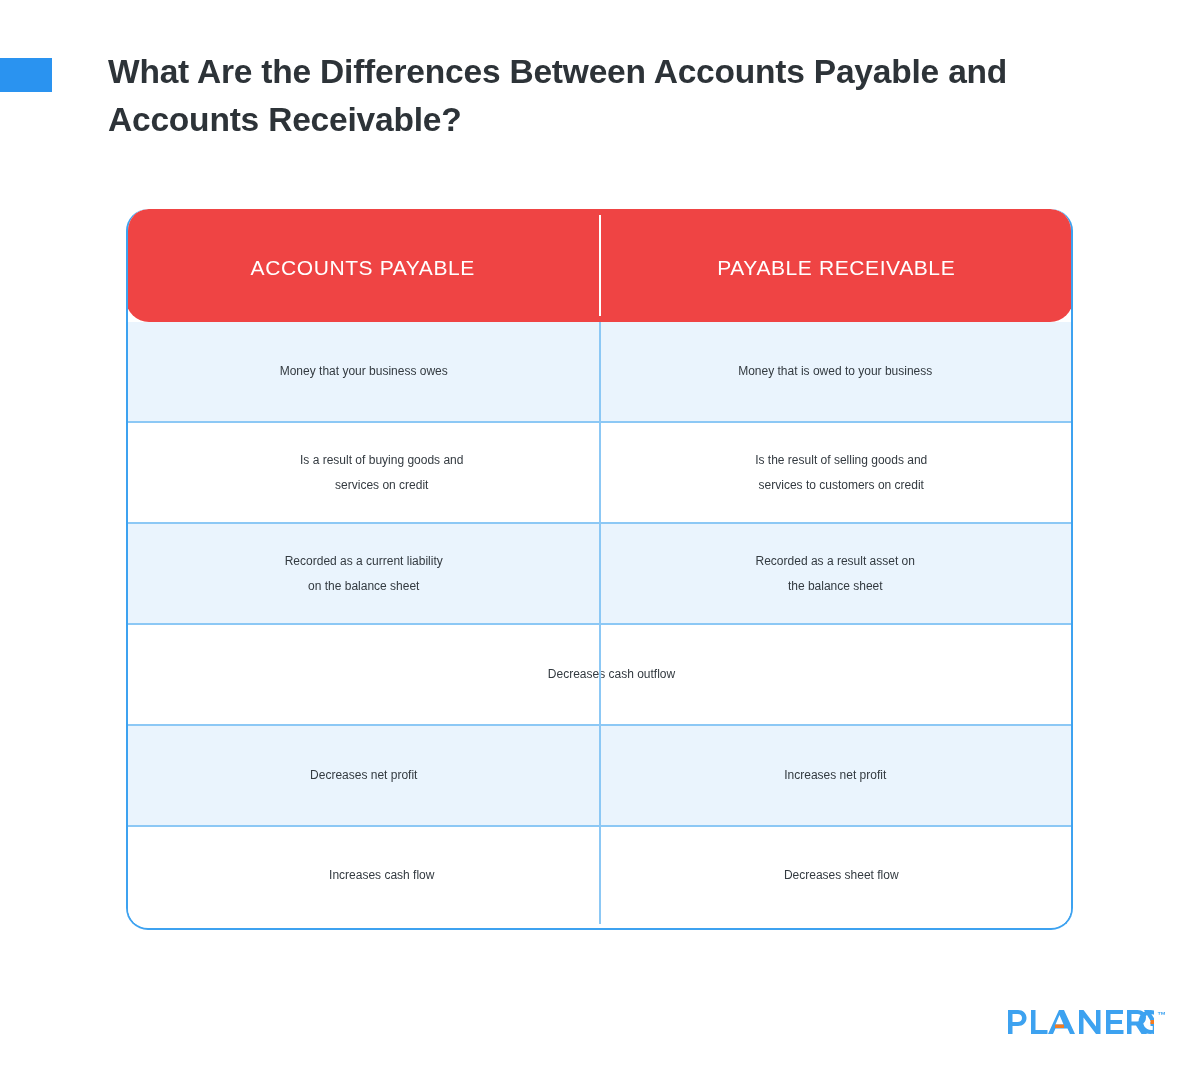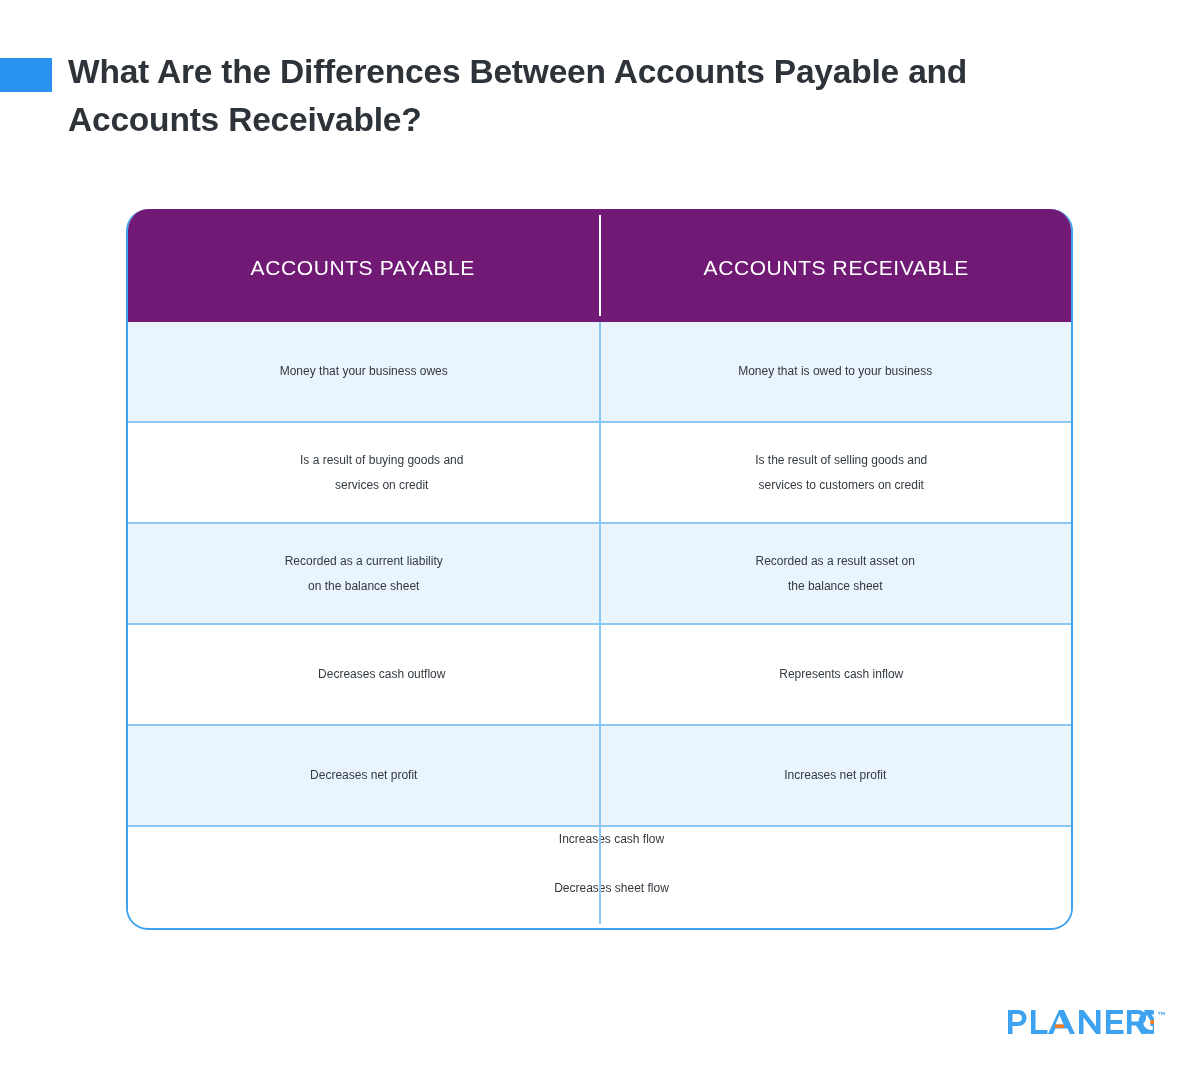--- a/index.html
+++ b/index.html
@@ -30,21 +30,21 @@
   .accent-square {
     position: absolute;
     left: 0;
     top: 10px;
     width: 52px;
     height: 34px;
     background: #2A93F0;
   }
 
   .page-title {
-    margin-left: 68px;
+    margin-left: 108px;
     font-size: 33.5px;
     line-height: 48px;
     font-weight: 700;
     color: #2D3338;
     letter-spacing: -0.2px;
     max-width: 900px;
   }
 
   
   .table-wrap {
@@ -56,24 +56,25 @@
     border-radius: 22px;
     overflow: hidden;
     background: #FFFFFF;
     border: 2px solid #3DA2F0;
     border-top: none;
   }
 
   .table-head {
     position: relative;
     height: 113px;
-    background: #701a75;
+    background: #ef4444;
     display: flex;
     align-items: center;
     margin: 0 -2px;
+    border-radius: 23px;
   }
 
   .head-cell {
     flex: 1 1 50%;
     text-align: center;
     color: #FFFFFF;
     font-size: 21px;
     font-weight: 400;
     letter-spacing: 0.6px;
     padding-top: 4px;
@@ -107,21 +108,21 @@
   .trow {
     display: flex;
     align-items: center;
     height: 101px;
     border-bottom: 2px solid #8CC8F5;
     position: relative;
   }
 
   .trow.shade  { background: #EAF4FD; }
   .trow.plain  { background: #FFFFFF; padding-left: 24px; }
-  .trow.last   { border-bottom: none; height: 97px; flex-direction: column; }
+  .trow.last   { border-bottom: none; height: 97px; }
 
   .tcell {
     flex: 1 1 50%;
     text-align: center;
     font-size: 12px;
     line-height: 25px;
     color: #333A40;
     padding: 0 24px;
     white-space: pre-line;
   }
@@ -154,21 +155,21 @@
   <div class="title-row">
     <div class="accent-square"></div>
     <h1 class="page-title">What Are the Differences Between Accounts Payable and Accounts Receivable?</h1>
   </div>
 
   <div class="table-wrap">
 
     <div class="table-head">
       <div class="head-cell">ACCOUNTS PAYABLE</div>
       <div class="head-divider"></div>
-      <div class="head-cell">ACCOUNTS RECEIVABLE</div>
+      <div class="head-cell">PAYABLE RECEIVABLE</div>
     </div>
 
     <div class="table-body">
       <div class="body-divider"></div>
 
       <div class="trow shade">
         <div class="tcell">Money that your business owes</div>
         <div class="tcell">Money that is owed to your business</div>
       </div>
 
@@ -181,21 +182,20 @@
 
       <div class="trow shade">
         <div class="tcell">Recorded as a current liability
 on the balance sheet</div>
         <div class="tcell">Recorded as a result asset on
 the balance sheet</div>
       </div>
 
       <div class="trow plain">
         <div class="tcell">Decreases cash outflow</div>
-        <div class="tcell">Represents cash inflow</div>
       </div>
 
       <div class="trow shade">
         <div class="tcell">Decreases net profit</div>
         <div class="tcell">Increases net profit</div>
       </div>
 
       <div class="trow plain last">
         <div class="tcell">Increases cash flow</div>
         <div class="tcell">Decreases sheet flow</div>

